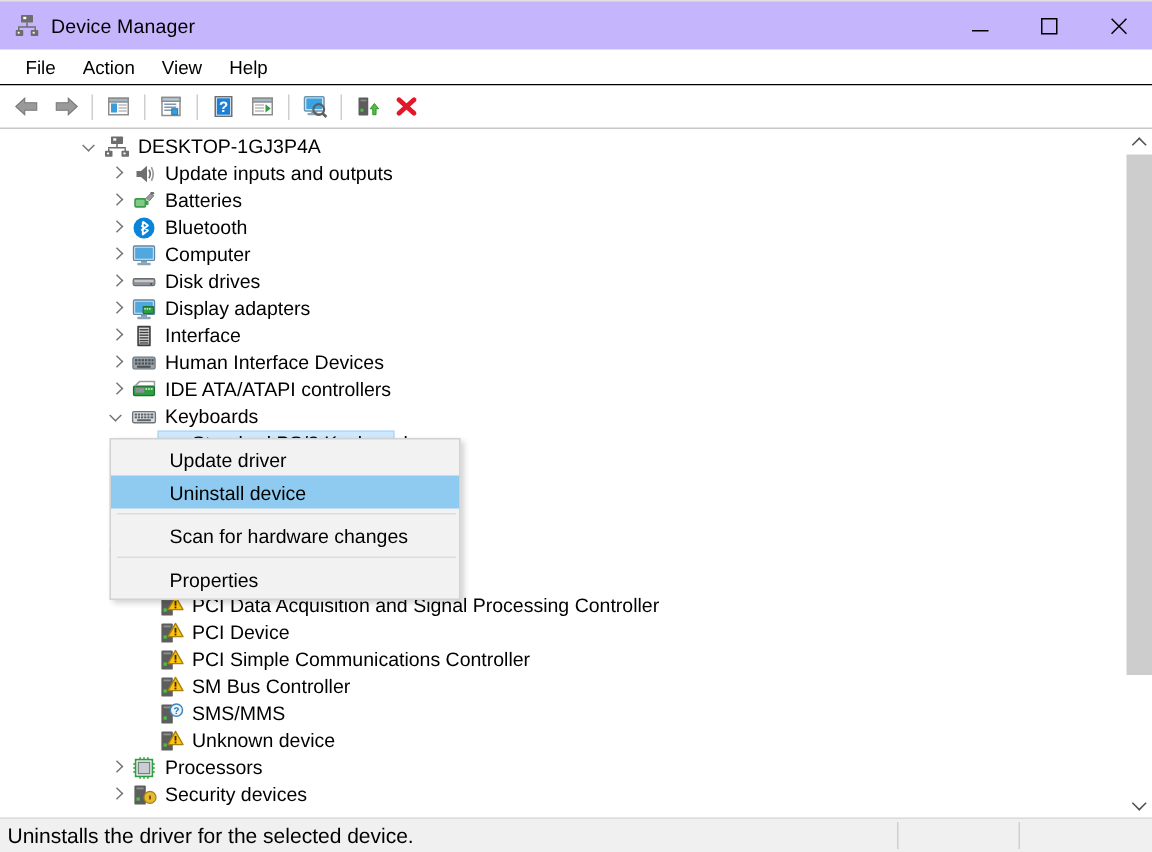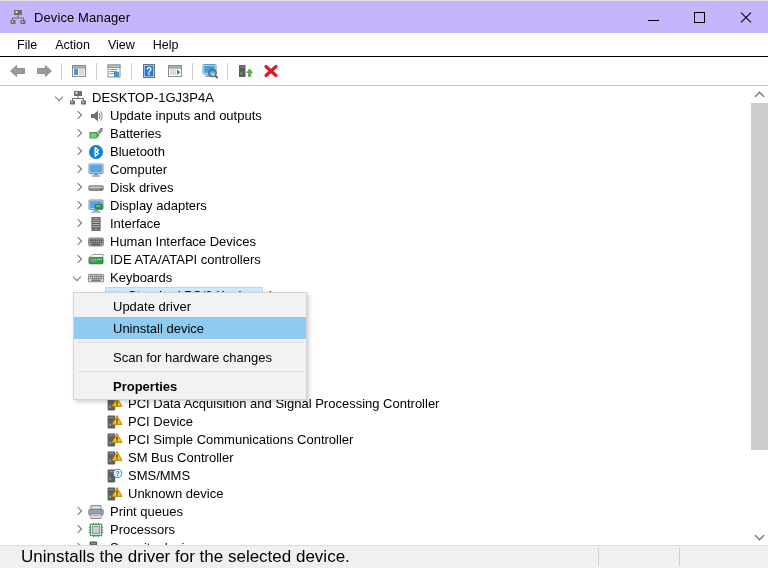--- a/index.html
+++ b/index.html
@@ -249,25 +249,24 @@
   .statusbar {
     height: 22px;
     min-height: 22px;
     background: #f0f0f0;
     border-top: 1px solid #dcdcdc;
     display: flex;
     align-items: center;
     position: relative;
   }
   .status-text {
-    font-size: 17px;
+    font-size: 14px;
     color: #000;
     padding-left: 5px;
     flex: 1;
-    margin-left: 16px;
   }
   .status-pane {
     width: 1px;
     height: 18px;
     background: #d0d0d0;
     flex: none;
   }
   .status-cell { flex: none; }
 
   
@@ -283,21 +282,21 @@
     height: 22px;
     display: flex;
     align-items: center;
     padding-left: 39px;
     font-size: 13px;
     color: #000;
   }
   .ctx-item.highlight {
     background: #8fcbf0;
   }
-  .ctx-item.bold { font-weight: bold; }
+  .ctx-item.bold { font-weight: normal; }
   .ctx-sep {
     height: 1px;
     background: #dcdcdc;
     margin: 3px 2px 3px 4px;
   }
 </style>
 </head>
 <body>
 
 <div class="window">
@@ -738,35 +737,20 @@
               <path d="M12 2.6 L17 11.4 L7 11.4 Z" fill="#ffc20e" stroke="#a8800a" stroke-width="0.9" stroke-linejoin="round"></path>
               <rect x="11.4" y="5.6" width="1.2" height="3.2" fill="#3a2c02"></rect>
               <rect x="11.4" y="9.4" width="1.2" height="1.2" fill="#3a2c02"></rect>
             </svg></span>
           <span class="row-label">Unknown device</span>
         </div>
         <div class="row">
           <div style="width: 28px; flex: 0 0 auto;"></div>
           <div class="chev "></div>
           <span class="tw-icon"><svg width="18" height="18" viewBox="0 0 18 18">
-              <rect x="4" y="2.6" width="10" height="4" fill="#d8dde1" stroke="#6f7479" stroke-width="0.8"></rect>
-              <rect x="1.8" y="6.4" width="14.4" height="5.6" rx="1" fill="#9ba3aa" stroke="#6d747a" stroke-width="0.8"></rect>
-              <rect x="13.3" y="7.6" width="1.6" height="1.4" fill="#49c23e"></rect>
-              <rect x="4" y="11" width="10" height="4.4" fill="#fdfdfd" stroke="#6f7479" stroke-width="0.8"></rect>
-              <g fill="#9ba3aa">
-                <rect x="5.2" y="12" width="7.6" height="0.8"></rect>
-                <rect x="5.2" y="13.6" width="7.6" height="0.8"></rect>
-              </g>
-            </svg></span>
-          <span class="row-label">Print queues</span>
-        </div>
-        <div class="row">
-          <div style="width: 28px; flex: 0 0 auto;"></div>
-          <div class="chev "></div>
-          <span class="tw-icon"><svg width="18" height="18" viewBox="0 0 18 18">
               <rect x="3.4" y="3.4" width="11.2" height="11.2" fill="none" stroke="#2f9e43" stroke-width="1.1"></rect>
               <rect x="5.2" y="5.2" width="7.6" height="7.6" fill="#c9ccd0" stroke="#6f7479" stroke-width="0.8"></rect>
               <g stroke="#2f9e43" stroke-width="1">
                 <line x1="6.4" y1="1.8" x2="6.4" y2="3.4"></line>
                 <line x1="9" y1="1.8" x2="9" y2="3.4"></line>
                 <line x1="11.6" y1="1.8" x2="11.6" y2="3.4"></line>
                 <line x1="6.4" y1="14.6" x2="6.4" y2="16.2"></line>
                 <line x1="9" y1="14.6" x2="9" y2="16.2"></line>
                 <line x1="11.6" y1="14.6" x2="11.6" y2="16.2"></line>
                 <line x1="1.8" y1="6.4" x2="3.4" y2="6.4"></line>

